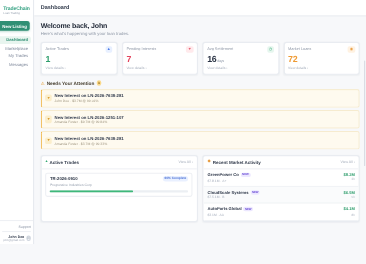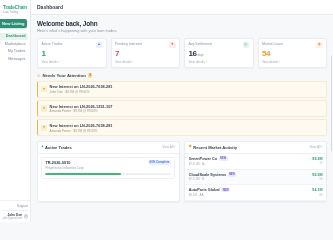--- a/index.html
+++ b/index.html
@@ -334,21 +334,21 @@
           </div>
           <div class="stat-link">View details  ›</div>
         </div>
 
         <div class="stat">
           <div class="stat-top">
             <div class="stat-label">Market Loans</div>
             <div class="stat-ic ic-amber">◉</div>
           </div>
           <div class="stat-val v-amber">
-            <span>54</span>
+            <span>72</span>
           </div>
           <div class="stat-link">View details  ›</div>
         </div>
 
       </div>
 
       <div class="att-head">
         <span class="att-ic">⚠</span>
         <span class="att-title">Needs Your Attention</span>
         <span class="att-count">3</span>

